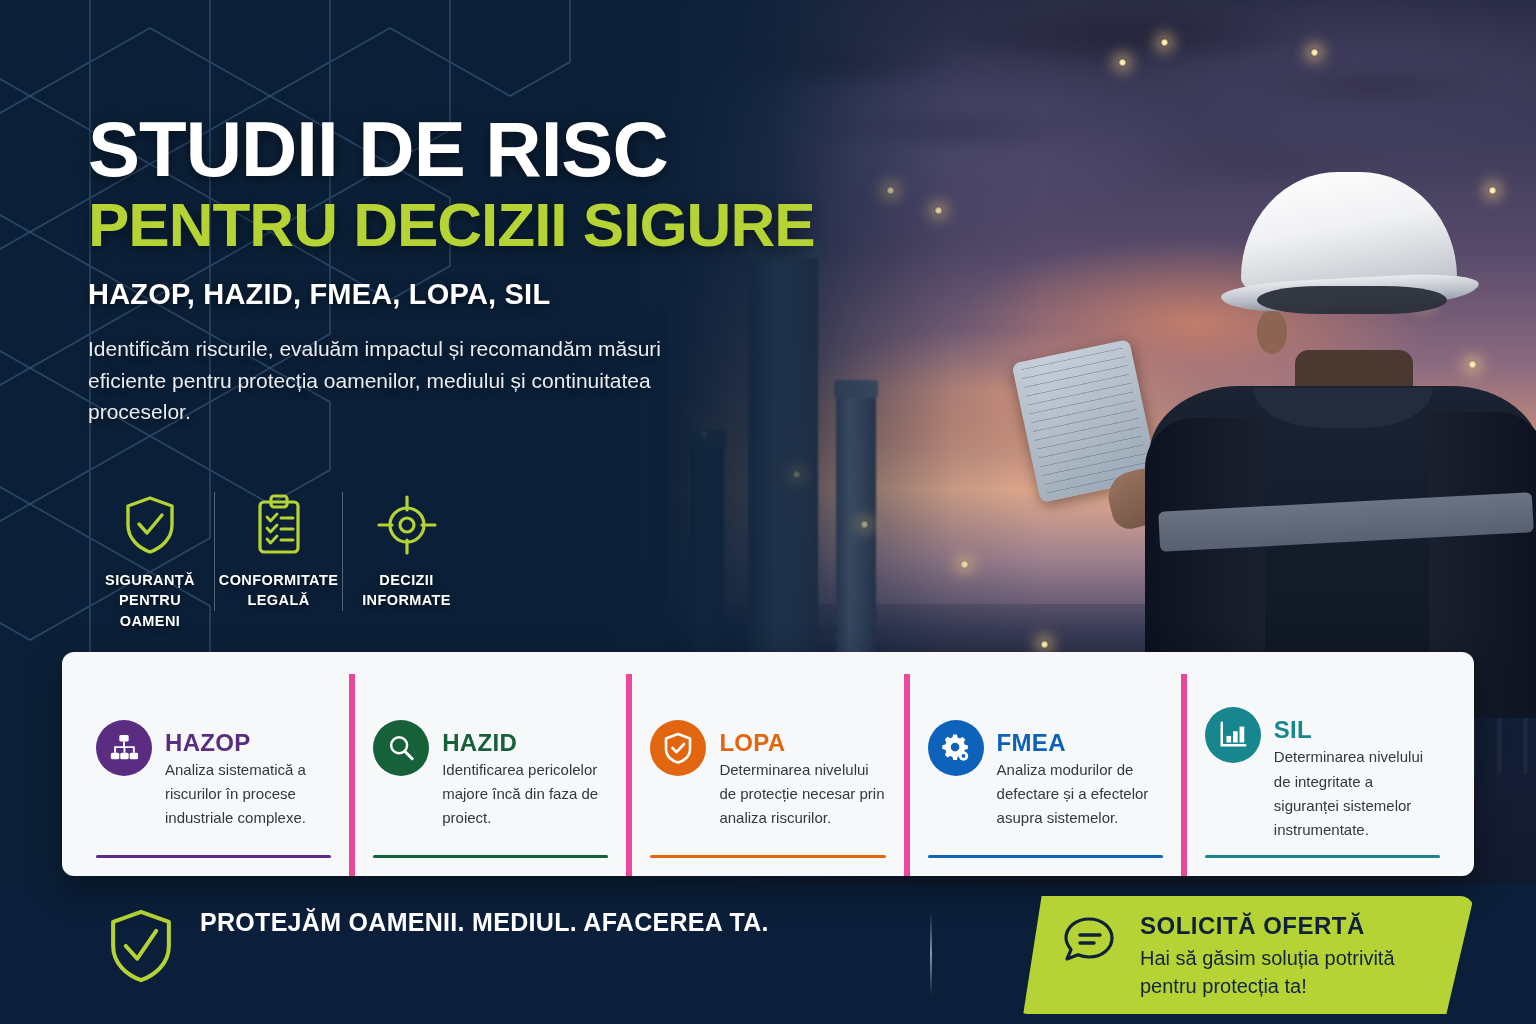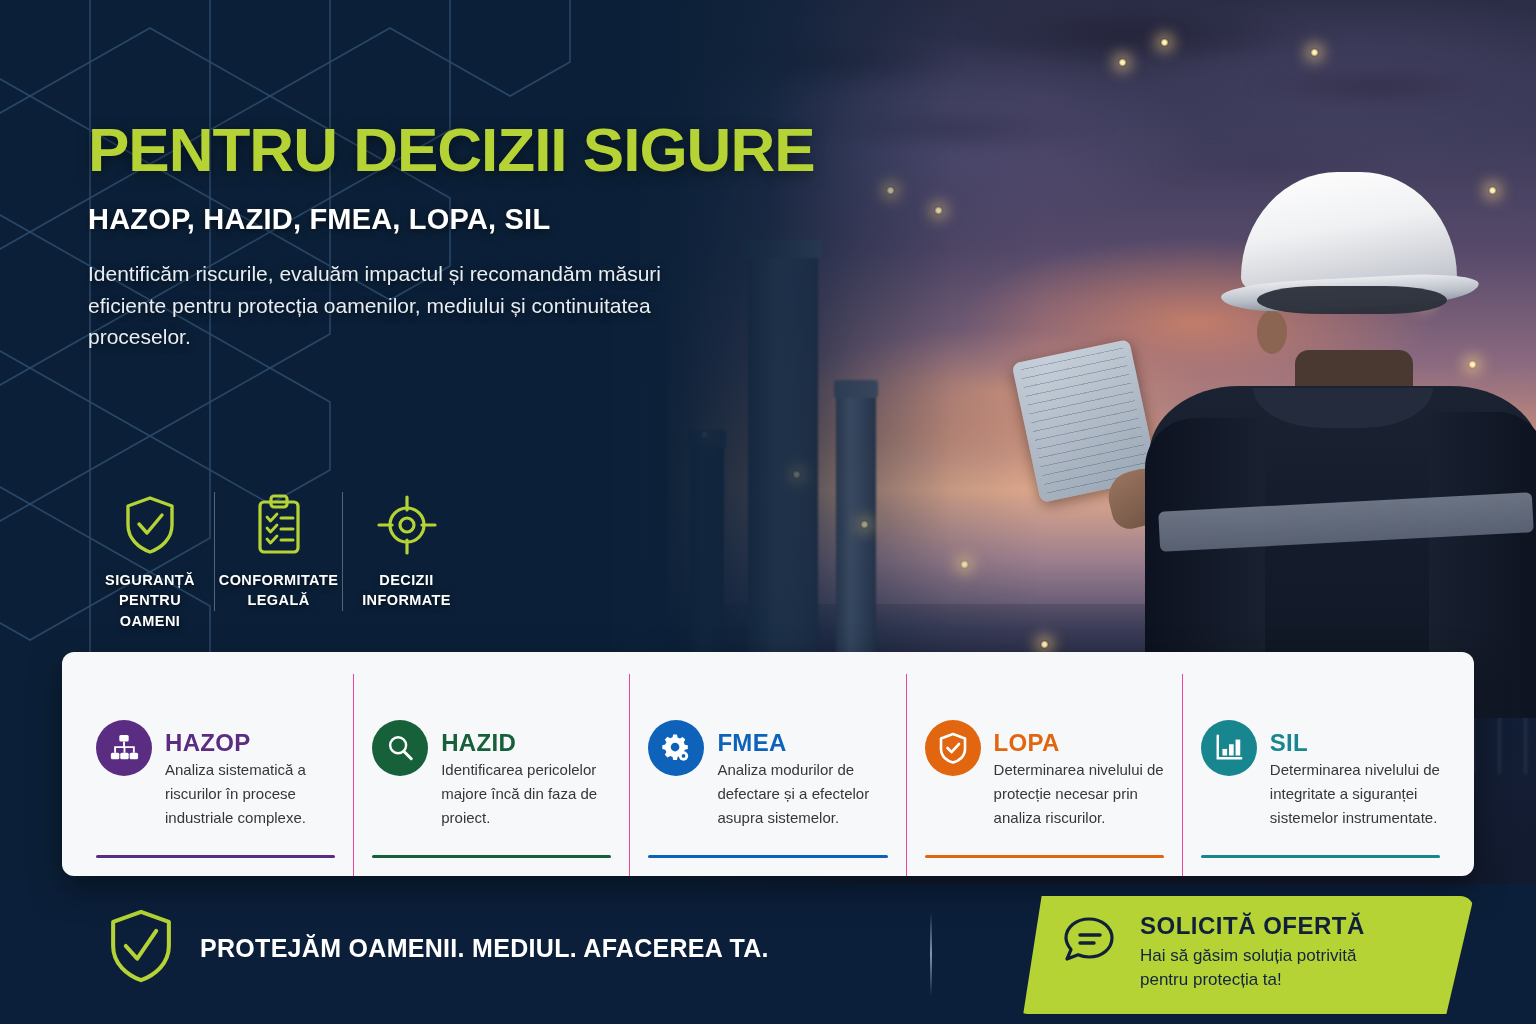--- a/index.html
+++ b/index.html
@@ -125,42 +125,42 @@
   .feat-ico { height:66px; display:flex; align-items:center; justify-content:center; }
   .feat-label { margin-top:12px; text-align:center; color:#ffffff; font-size:14.5px;
         font-weight:bold; letter-spacing:.4px; line-height:1.40;
         text-shadow:0 2px 6px rgba(0,0,0,.6); }
 
   
   .panel { position:absolute; left:62px; top:652px; width:1412px; height:224px;
         background:#f7f8f9; border-radius:12px; display:flex; padding:22px 16px 0 16px;
         box-shadow:0 12px 34px rgba(0,0,0,.42); z-index:7; }
   .card { flex:1; position:relative; padding:0 18px; display:flex; flex-direction:column;justify-content:center; }
-  .card + .card { border-left:1px solid #ec4899; }
+  .card + .card { border-left:6px solid #ec4899; }
   .card-top { display:flex; align-items:flex-start; gap:13px; }
   .card-circle { width:56px; height:56px; min-width:56px; border-radius:50%;
         display:flex; align-items:center; justify-content:center; }
   .card-title { font-size:24px; font-weight:bold; letter-spacing:.3px; margin-top:9px; }
   .card-body { font-size:15px; color:#33383d; line-height:1.62; margin-top:-18px; padding-left:69px; }
   .card-rule { position:absolute; left:18px; right:18px; bottom:18px; height:3.5px; border-radius:2px; }
 
   
   .bottom { position:absolute; left:0; bottom:0; width:1536px; height:140px;
         background:#0b1f3a; z-index:5; }
-  .bottom-left { position:absolute; left:108px; top:24px; display:flex; align-items:center; gap:26px; }
+  .bottom-left { position:absolute; left:108px; top:24px; display:flex; align-items:flex-start; gap:26px; }
   .bl-text-a { font-size:25px; font-weight:bold; color:#ffffff; letter-spacing:.3px; }
   .bl-text-b { font-size:20px; color:#dfe6ee; margin-top:10px; }
   .vdivider { position:absolute; left:930px; top:28px; width:2px; height:84px;
         background:linear-gradient(180deg,rgba(160,180,205,0),rgba(170,190,215,.75),rgba(160,180,205,0)); }
   .cta { position:absolute; left:1014px; top:896px; width:460px; height:118px; z-index:8; }
   .cta-shape { position:absolute; inset:0; background:#b5d334; border-radius:14px;
         clip-path:polygon(6% 0%, 100% 0%, 94% 100%, 2% 100%); }
   .cta-inner { position:absolute; left:44px; top:16px; display:flex; align-items:flex-start; gap:20px; }
   .cta-title { font-size:24px; font-weight:bold; color:#10203a; letter-spacing:.5px; }
-  .cta-sub { font-size:17px; color:#13253e; line-height:1.42; margin-top:4px; }
+  .cta-sub { font-size:20px; color:#13253e; line-height:1.42; margin-top:4px; }
 </style>
 </head>
 <body>
 
 <div id="root">
 
   <div class="photo">
     <div class="sky"></div>
     <div class="sky-clouds"></div>
     <div class="ground"></div>
@@ -236,20 +236,21 @@
     <use href="#hx" x="210" y="232"></use>
       <use href="#hx" x="450" y="-40"></use>
     <use href="#hx" x="-30" y="368"></use>
       <use href="#hx" x="90" y="436"></use>
     <use href="#hx" x="-30" y="504"></use>
       <use href="#hx" x="90" y="572"></use>
     <use href="#hx" x="210" y="368"></use>
   </svg>
 
   <div class="hero">
+    <div class="h1">STUDII DE RISC</div>
     <div class="h2">PENTRU DECIZII SIGURE</div>
     <div class="h3">HAZOP, HAZID, FMEA, LOPA, SIL</div>
     <div class="lead">Identificăm riscurile, evaluăm impactul și recomandăm măsuri eficiente pentru protecția oamenilor, mediului și continuitatea proceselor.</div>
   </div>
 
   <div class="features">
 
     <div class="feat">
       <div class="feat-ico">
         <svg width="52" height="60" viewBox="0 0 52 60">
@@ -329,46 +330,46 @@
           </svg>
         </div>
         <div class="card-title" style="color:#16603a">HAZID</div>
       </div>
       <div class="card-body">Identificarea pericolelor majore încă din faza de proiect.</div>
       <div class="card-rule" style="background:#16603a"></div>
     </div>
 
     <div class="card">
       <div class="card-top">
+        <div class="card-circle" style="background:#e2660f">
+          <svg width="30" height="32" viewBox="0 0 30 32">
+            <path d="M15 2 L27 6.5 V17 C27 24.5 21 29 15 30.5 C9 29 3 24.5 3 17 V6.5 Z" fill="none" stroke="#fff" stroke-width="2.6" stroke-linejoin="round"></path>
+            <path d="M9.5 16 L13.5 20.2 L21 12" fill="none" stroke="#fff" stroke-width="2.6" stroke-linecap="round" stroke-linejoin="round"></path>
+          </svg>
+        </div>
+        <div class="card-title" style="color:#e2660f">LOPA</div>
+      </div>
+      <div class="card-body">Determinarea nivelului de protecție necesar prin analiza riscurilor.</div>
+      <div class="card-rule" style="background:#e2660f"></div>
+    </div>
+
+    <div class="card">
+      <div class="card-top">
         <div class="card-circle" style="background:#0f62ba">
           <svg width="30" height="30" viewBox="0 0 32 32">
             <path d="M13 1.5h4l.7 3.2 2.5 1.1 2.9-1.6 2.8 2.8-1.6 2.9 1.1 2.5 3.2.7v4l-3.2.7-1.1 2.5 1.6 2.9-2.8 2.8-2.9-1.6-2.5 1.1-.7 3.2h-4l-.7-3.2-2.5-1.1-2.9 1.6-2.8-2.8 1.6-2.9-1.1-2.5L1.4 17v-4l3.2-.7 1.1-2.5-1.6-2.9 2.8-2.8 2.9 1.6 2.5-1.1z" fill="#fff"></path>
             <circle cx="15" cy="15" r="4.6" fill="#0f62ba"></circle>
             <circle cx="24" cy="24.5" r="5" fill="#fff"></circle>
             <circle cx="24" cy="24.5" r="2" fill="#0f62ba"></circle>
           </svg>
         </div>
         <div class="card-title" style="color:#0f62ba">FMEA</div>
       </div>
       <div class="card-body">Analiza modurilor de defectare și a efectelor asupra sistemelor.</div>
       <div class="card-rule" style="background:#0f62ba"></div>
-    </div>
-
-    <div class="card">
-      <div class="card-top">
-        <div class="card-circle" style="background:#e2660f">
-          <svg width="30" height="32" viewBox="0 0 30 32">
-            <path d="M15 2 L27 6.5 V17 C27 24.5 21 29 15 30.5 C9 29 3 24.5 3 17 V6.5 Z" fill="none" stroke="#fff" stroke-width="2.6" stroke-linejoin="round"></path>
-            <path d="M9.5 16 L13.5 20.2 L21 12" fill="none" stroke="#fff" stroke-width="2.6" stroke-linecap="round" stroke-linejoin="round"></path>
-          </svg>
-        </div>
-        <div class="card-title" style="color:#e2660f">LOPA</div>
-      </div>
-      <div class="card-body">Determinarea nivelului de protecție necesar prin analiza riscurilor.</div>
-      <div class="card-rule" style="background:#e2660f"></div>
     </div>
 
     <div class="card">
       <div class="card-top">
         <div class="card-circle" style="background:#17868f">
           <svg width="30" height="30" viewBox="0 0 32 32">
             <path d="M4 3 V27 H29" fill="none" stroke="#fff" stroke-width="2.6" stroke-linecap="round"></path>
             <rect x="9" y="17" width="5" height="7" fill="#fff"></rect>
             <rect x="16" y="12" width="5" height="12" fill="#fff"></rect>
             <rect x="23" y="7" width="5" height="17" fill="#fff"></rect>

